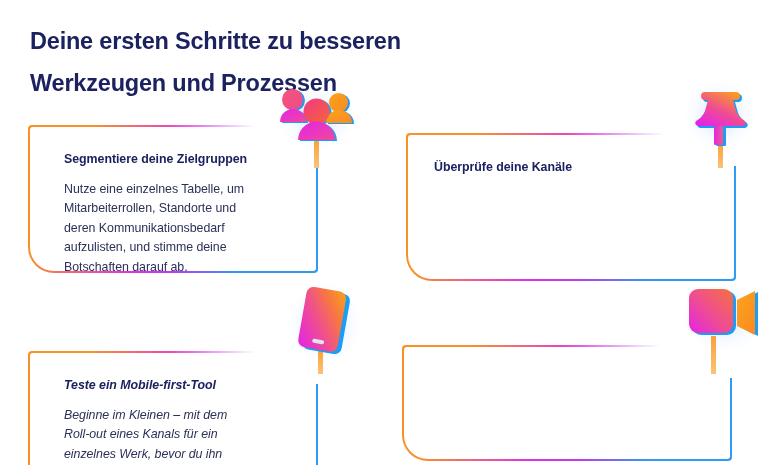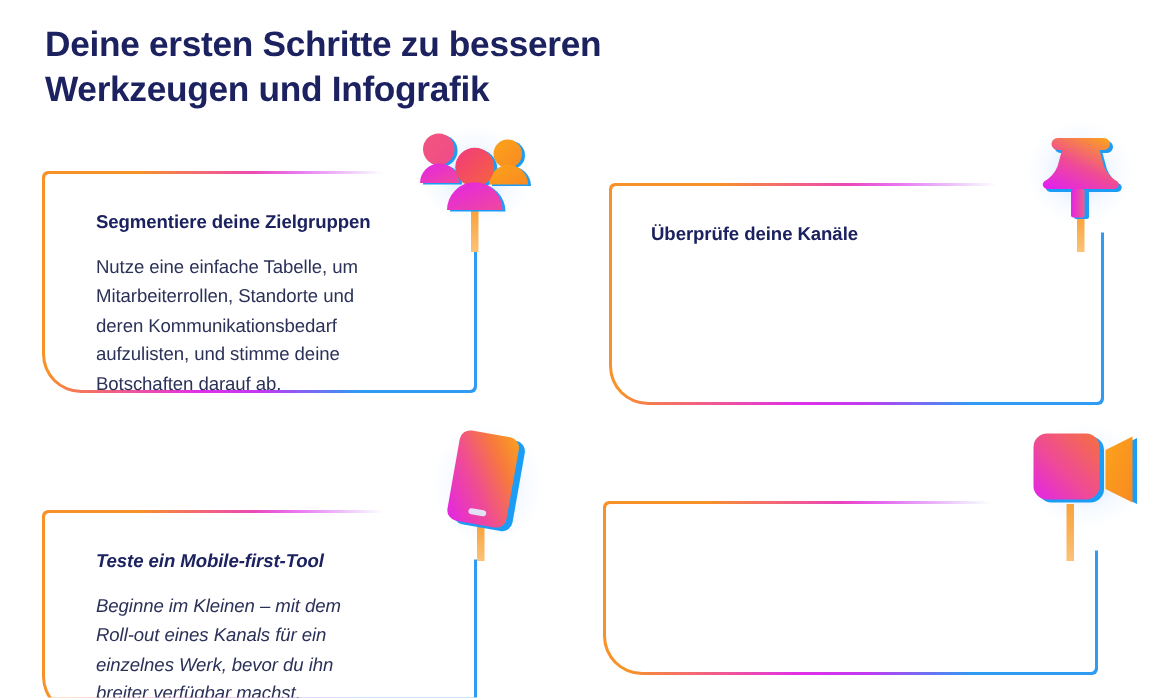--- a/index.html
+++ b/index.html
@@ -21,24 +21,24 @@
     position: absolute;
     left: 30px;
     top: 14px;
     width: 560px;
     font-size: 23.5px;
     line-height: 30px;
     font-weight: bold;
     letter-spacing: -0.2px;
     color: #1c2260;
   }
-  .page-heading .hl { display: block; white-space: pre; }
-
-  
-  .cards { position: absolute; inset: 0; }
+  .page-heading .hl { display: block; white-space: pre; margin-top: 12px; }
+
+  
+  .cards { position: absolute; inset: 0; margin-top: 11px; }
 
   .card {
     position: absolute;
     background: transparent;
   }
 
   
   .card-frame {
     position: absolute;
     inset: 0;
@@ -132,31 +132,31 @@
   #icon-0 .icon-glow { left: 2px;  top: 0px;  width: 78px; height: 66px; }
   #icon-1 .icon-glow { left: -2px; top: -2px; width: 72px; height: 70px; }
   #icon-2 .icon-glow { left: -4px; top: -2px; width: 74px; height: 82px; }
   #icon-3 .icon-glow { left: -2px; top: -2px; width: 82px; height: 70px; }
 </style>
 </head>
 <body>
 
 <h1 class="page-heading">
   <span class="hl">Deine ersten Schritte zu besseren</span>
-  <span class="hl">Werkzeugen und Infografik</span>
+  <span class="hl">Werkzeugen und Prozessen</span>
 </h1>
 
 <div class="cards">
 
   <div class="card" id="card-0">
     <div class="card-frame"></div>
     <div class="card-fade"></div>
     <div class="card-body">
       <div class="card-title">Segmentiere deine Zielgruppen</div>
-      <div class="card-text">Nutze eine einfache Tabelle, um
+      <div class="card-text">Nutze eine einzelnes Tabelle, um
 Mitarbeiterrollen, Standorte und
 deren Kommunikationsbedarf
 aufzulisten, und stimme deine
 Botschaften darauf ab.</div>
     </div>
   </div>
 
   <div class="card" id="card-1">
     <div class="card-frame"></div>
     <div class="card-fade"></div>

